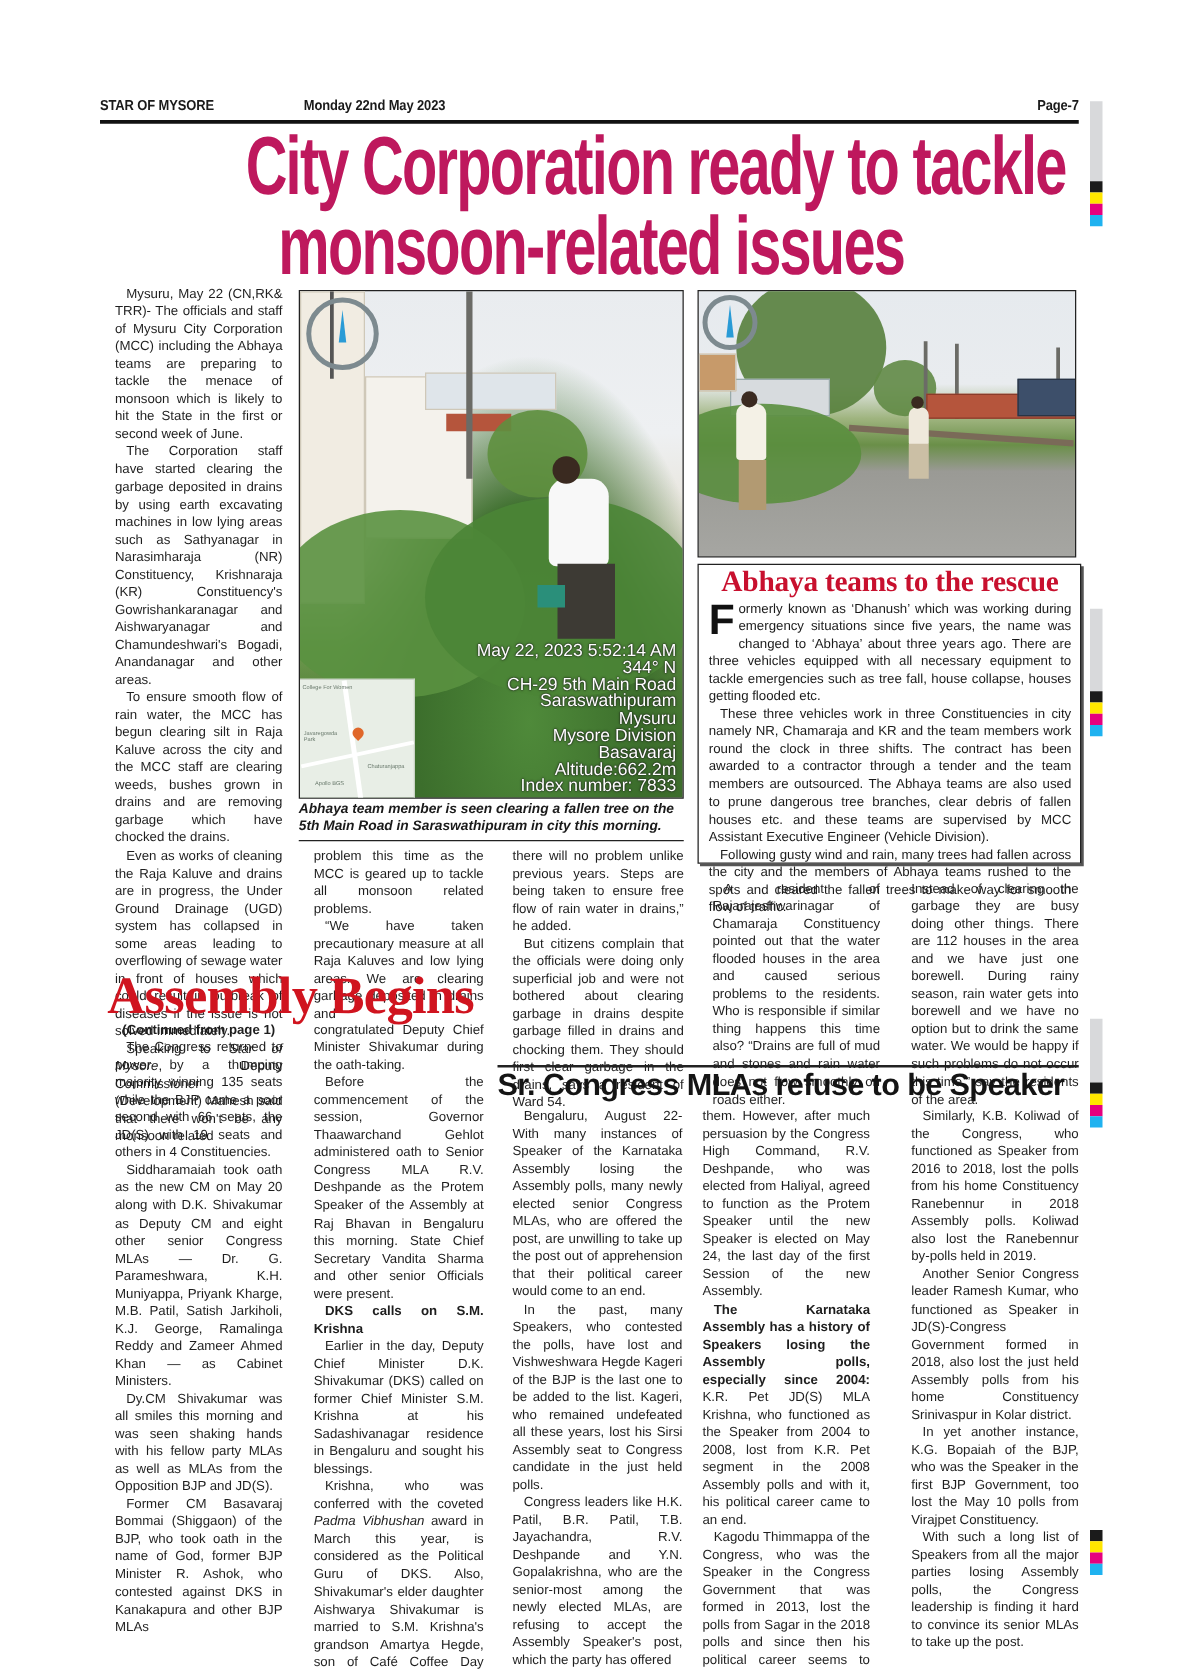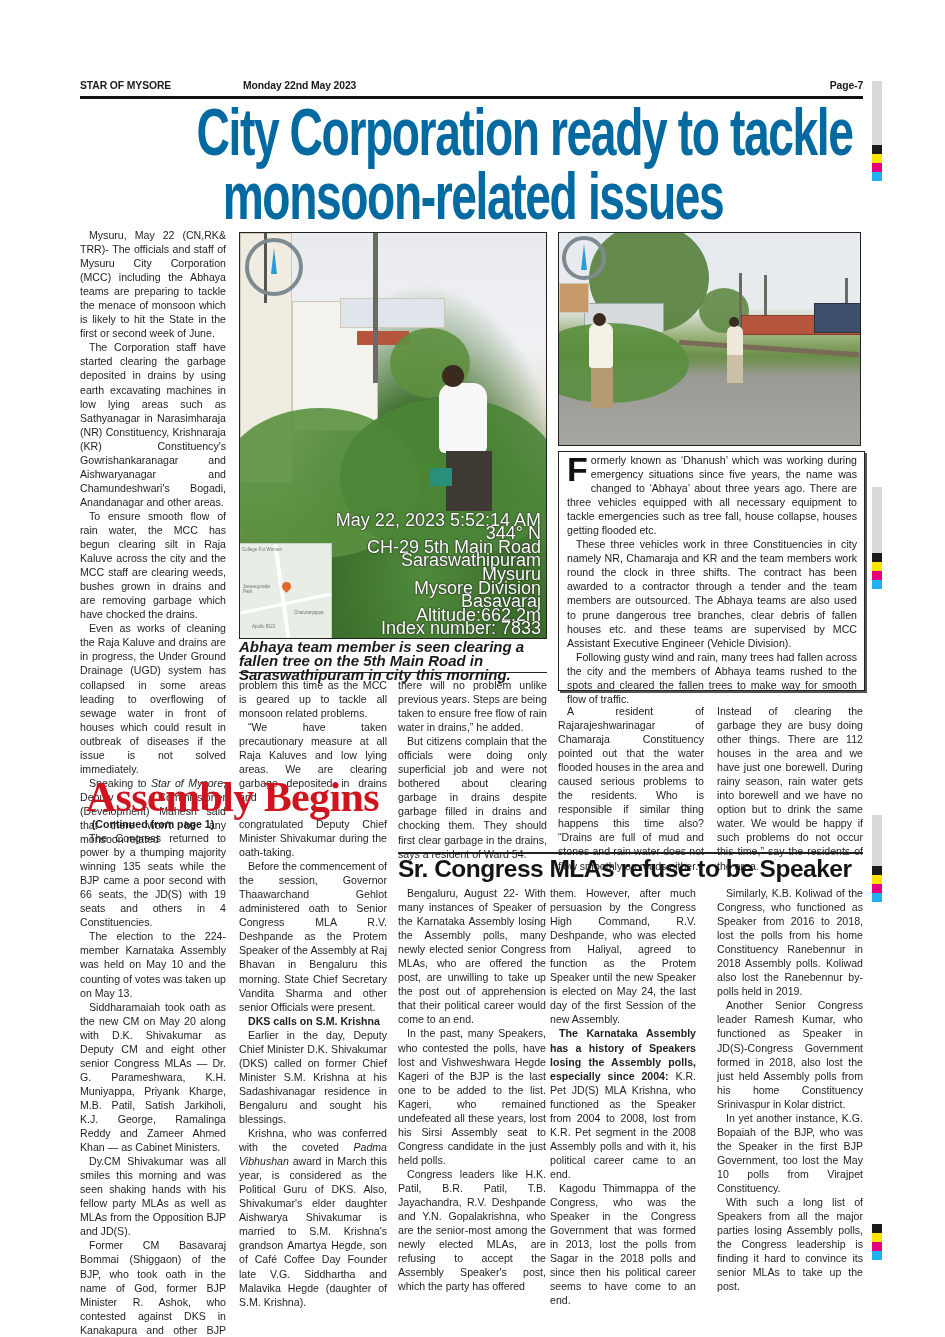--- a/index.html
+++ b/index.html
@@ -9,26 +9,26 @@
   .abs { position: absolute; }
 
   
   .masthead { left: 80px; top: 79px; width: 783px; height: 16px; font-size: 11.5px; font-weight: bold; letter-spacing: -0.1px; }
   .masthead .paper { position: absolute; left: 0; top: 0; transform: scaleX(0.9); transform-origin: left; }
   .masthead .date { position: absolute; left: 163px; top: 0; transform: scaleX(0.9); transform-origin: left; }
   .masthead .page { position: absolute; right: 0; top: 0; transform: scaleX(0.9); transform-origin: right; }
   .rule-top { left: 80px; top: 96px; width: 783px; height: 3px; background: #111; }
 
   
-  .headline { left: 78px; top: 100px; width: 790px; text-align: center; font-family: "Liberation Sans", sans-serif; font-weight: bold; color: #0369a1; line-height: 64px; font-size: 66px; letter-spacing: -2px; }
+  .headline { left: 78px; top: 100px; width: 790px; text-align: center; font-family: "Liberation Sans", sans-serif; font-weight: bold; color: #be185d; line-height: 64px; font-size: 66px; letter-spacing: -2px; }
   .headline span { display: block; transform: scaleX(0.70); transform-origin: center; white-space: nowrap; }
 
   
   .col { font-size: 10.6px; line-height: 14.05px; text-align: justify; color: #1e1e1e; }
-  .col p { text-indent: 9px; }
+  .col p { text-indent: 9px; margin-left: 12px; }
   .col p.noindent { text-indent: 0; }
   .col p.center { text-align: center; text-indent: 0; font-weight: bold; }
   .col .b { font-weight: bold; }
   .col .i { font-style: italic; }
 
   
   .photo { border: 1px solid #222; overflow: hidden; }
   .photo1 { left: 239px; top: 232px; width: 308px; height: 407px;
     background:
       linear-gradient(180deg, rgba(255,255,255,0) 0%, rgba(255,255,255,0) 100%),
@@ -43,22 +43,22 @@
   .roof { position: absolute; background: #b5553c; }
   .pole { position: absolute; background: #6b6b66; }
   .bush { position: absolute; border-radius: 50%; background: #4e8a35; opacity: 0.9; }
   .man { position: absolute; }
   .compass { position: absolute; border-radius: 50%; border: 4px solid #7d8a8f; }
   .compass::after { content: ""; position: absolute; left: 50%; top: 12%; width: 0; height: 0; border-left: 3px solid transparent; border-right: 3px solid transparent; border-bottom: 26px solid #2a9bd6; transform: translateX(-50%); }
   .map-inset { position: absolute; left: 0; top: 310px; width: 92px; height: 96px; background: #e8eee6; border-top: 1px solid #c8d2c4; border-right: 1px solid #c8d2c4; }
   .map-inset .pin { position: absolute; left: 42px; top: 38px; width: 9px; height: 9px; border-radius: 50% 50% 50% 0; background: #e0672a; transform: rotate(-45deg); }
   .map-inset .road { position: absolute; background: #ffffff; }
   .map-inset .lbl { position: absolute; font-size: 4.5px; color: #6b7b6e; }
-  .stamp { position: absolute; right: 5px; bottom: 2px; text-align: right; color: #ffffff; font-size: 18px; line-height: 13.6px; text-shadow: 0 0 2px #222, 0 0 1px #000; font-family: "Liberation Sans", sans-serif; }
-  .caption { left: 239px; top: 640px; width: 308px; font-size: 15px; line-height: 14px; font-weight: bold; font-style: italic; color: #1a1a1a; }
+  .stamp { position: absolute; right: 5px; bottom: 2px; text-align: right; color: #ffffff; font-size: 14px; line-height: 13.6px; text-shadow: 0 0 2px #222, 0 0 1px #000; font-family: "Liberation Sans", sans-serif; }
+  .caption { left: 239px; top: 640px; width: 308px; font-size: 11px; line-height: 14px; font-weight: bold; font-style: italic; color: #1a1a1a; }
   .caption-rule { left: 239px; top: 672px; width: 308px; height: 1px; background: #222; }
 
   
   .box { left: 558px; top: 451px; width: 307px; height: 240px; border: 1.5px solid #222; box-shadow: 2px 2px 0 #555; padding: 1px 7px 0 8px; }
   .box-title { font-family: "Liberation Serif", serif; font-weight: bold; color: #c8102e; font-size: 23.5px; line-height: 27px; text-align: center; letter-spacing: -0.2px; }
   .box-text { font-size: 10.6px; line-height: 14.05px; text-align: justify; }
   .box-text p { text-indent: 9px; }
   .dropcap { float: left; font-size: 34px; line-height: 28px; font-weight: bold; margin: 2px 3px 0 0; color: #111; text-indent: 0; }
 
   
@@ -149,20 +149,21 @@
   <div class="man" style="left:30px; top:90px; width:24px; height:45px; background:#f4f1e6; border-radius:8px 8px 3px 3px;"></div>
   <div class="man" style="left:34px; top:80px; width:13px; height:13px; background:#3a2a20; border-radius:50%;"></div>
   <div class="man" style="left:32px; top:135px; width:22px; height:40px; background:#b29a72;"></div>
   <div class="man" style="left:168px; top:93px; width:16px; height:30px; background:#efe9dc; border-radius:6px 6px 2px 2px;"></div>
   <div class="man" style="left:170px; top:84px; width:10px; height:10px; background:#3a2a20; border-radius:50%;"></div>
   <div class="man" style="left:168px; top:122px; width:16px; height:28px; background:#cbbfa5;"></div>
   <div class="compass" style="left:3px; top:3px; width:44px; height:44px;"></div>
 </div>
 
 <div class="abs box">
+  <div class="box-title">Abhaya teams to the rescue</div>
   <div class="box-text">
     <p style="text-indent:0;"><span class="dropcap">F</span><span>ormerly known as ‘Dhanush’ which was working during emergency situations since five years, the name was changed to ‘Abhaya’ about three years ago. There are three vehicles equipped with all necessary equipment to tackle emergencies such as tree fall, house collapse, houses getting flooded etc.</span></p>
     <p>These three vehicles work in three Constituencies in city namely NR, Chamaraja and KR and the team members work round the clock in three shifts. The contract has been awarded to a contractor through a tender and the team members are outsourced. The Abhaya teams are also used to prune dangerous tree branches, clear debris of fallen houses etc. and these teams are supervised by MCC Assistant Executive Engineer (Vehicle Division).</p>
     <p>Following gusty wind and rain, many trees had fallen across the city and the members of Abhaya teams rushed to the spots and cleared the fallen trees to make way for smooth flow of traffic.</p>
   </div>
 </div>
 
 <div class="abs col" style="left:239px; top:678px; width:148px;">
   <p class="noindent">problem this time as the MCC is geared up to tackle all monsoon related problems.</p>
   <p>“We have taken precautionary measure at all Raja Kaluves and low lying areas. We are clearing garbage deposited in drains and</p>
@@ -179,21 +180,20 @@
 
 <div class="abs col" style="left:717px; top:704px; width:146px;">
   <p class="noindent">Instead of clearing the garbage they are busy doing other things. There are 112 houses in the area and we have just one borewell. During rainy season, rain water gets into borewell and we have no option but to drink the same water. We would be happy if such problems do not occur this time,” say the residents of the area.</p>
 </div>
 
 <div class="abs assembly">Assembly Begins</div>
 
 <div class="abs col" style="left:80px; top:817px; width:146px;">
   <p class="center">(Continued from page 1)</p>
   <p>The Congress returned to power by a thumping majority winning 135 seats while the BJP came a poor second with 66 seats, the JD(S) with 19 seats and others in 4 Constituencies.</p>
-  <p>The election to the 224-member Karnataka Assembly was held on May 10 and the counting of votes was taken up on May 13.</p>
   <p>Siddharamaiah took oath as the new CM on May 20 along with D.K. Shivakumar as Deputy CM and eight other senior Congress MLAs — Dr. G. Parameshwara, K.H. Muniyappa, Priyank Kharge, M.B. Patil, Satish Jarkiholi, K.J. George, Ramalinga Reddy and Zameer Ahmed Khan — as Cabinet Ministers.</p>
   <p>Dy.CM Shivakumar was all smiles this morning and was seen shaking hands with his fellow party MLAs as well as MLAs from the Opposition BJP and JD(S).</p>
   <p>Former CM Basavaraj Bommai (Shiggaon) of the BJP, who took oath in the name of God, former BJP Minister R. Ashok, who contested against DKS in Kanakapura and other BJP MLAs</p>
 </div>
 
 <div class="abs col" style="left:239px; top:817px; width:148px;">
   <p class="noindent">congratulated Deputy Chief Minister Shivakumar during the oath-taking.</p>
   <p>Before the commencement of the session, Governor Thaawarchand Gehlot administered oath to Senior Congress MLA R.V. Deshpande as the Protem Speaker of the Assembly at Raj Bhavan in Bengaluru this morning. State Chief Secretary Vandita Sharma and other senior Officials were present.</p>
   <p class="b">DKS calls on S.M. Krishna</p>
   <p>Earlier in the day, Deputy Chief Minister D.K. Shivakumar (DKS) called on former Chief Minister S.M. Krishna at his Sadashivanagar residence in Bengaluru and sought his blessings.</p>

